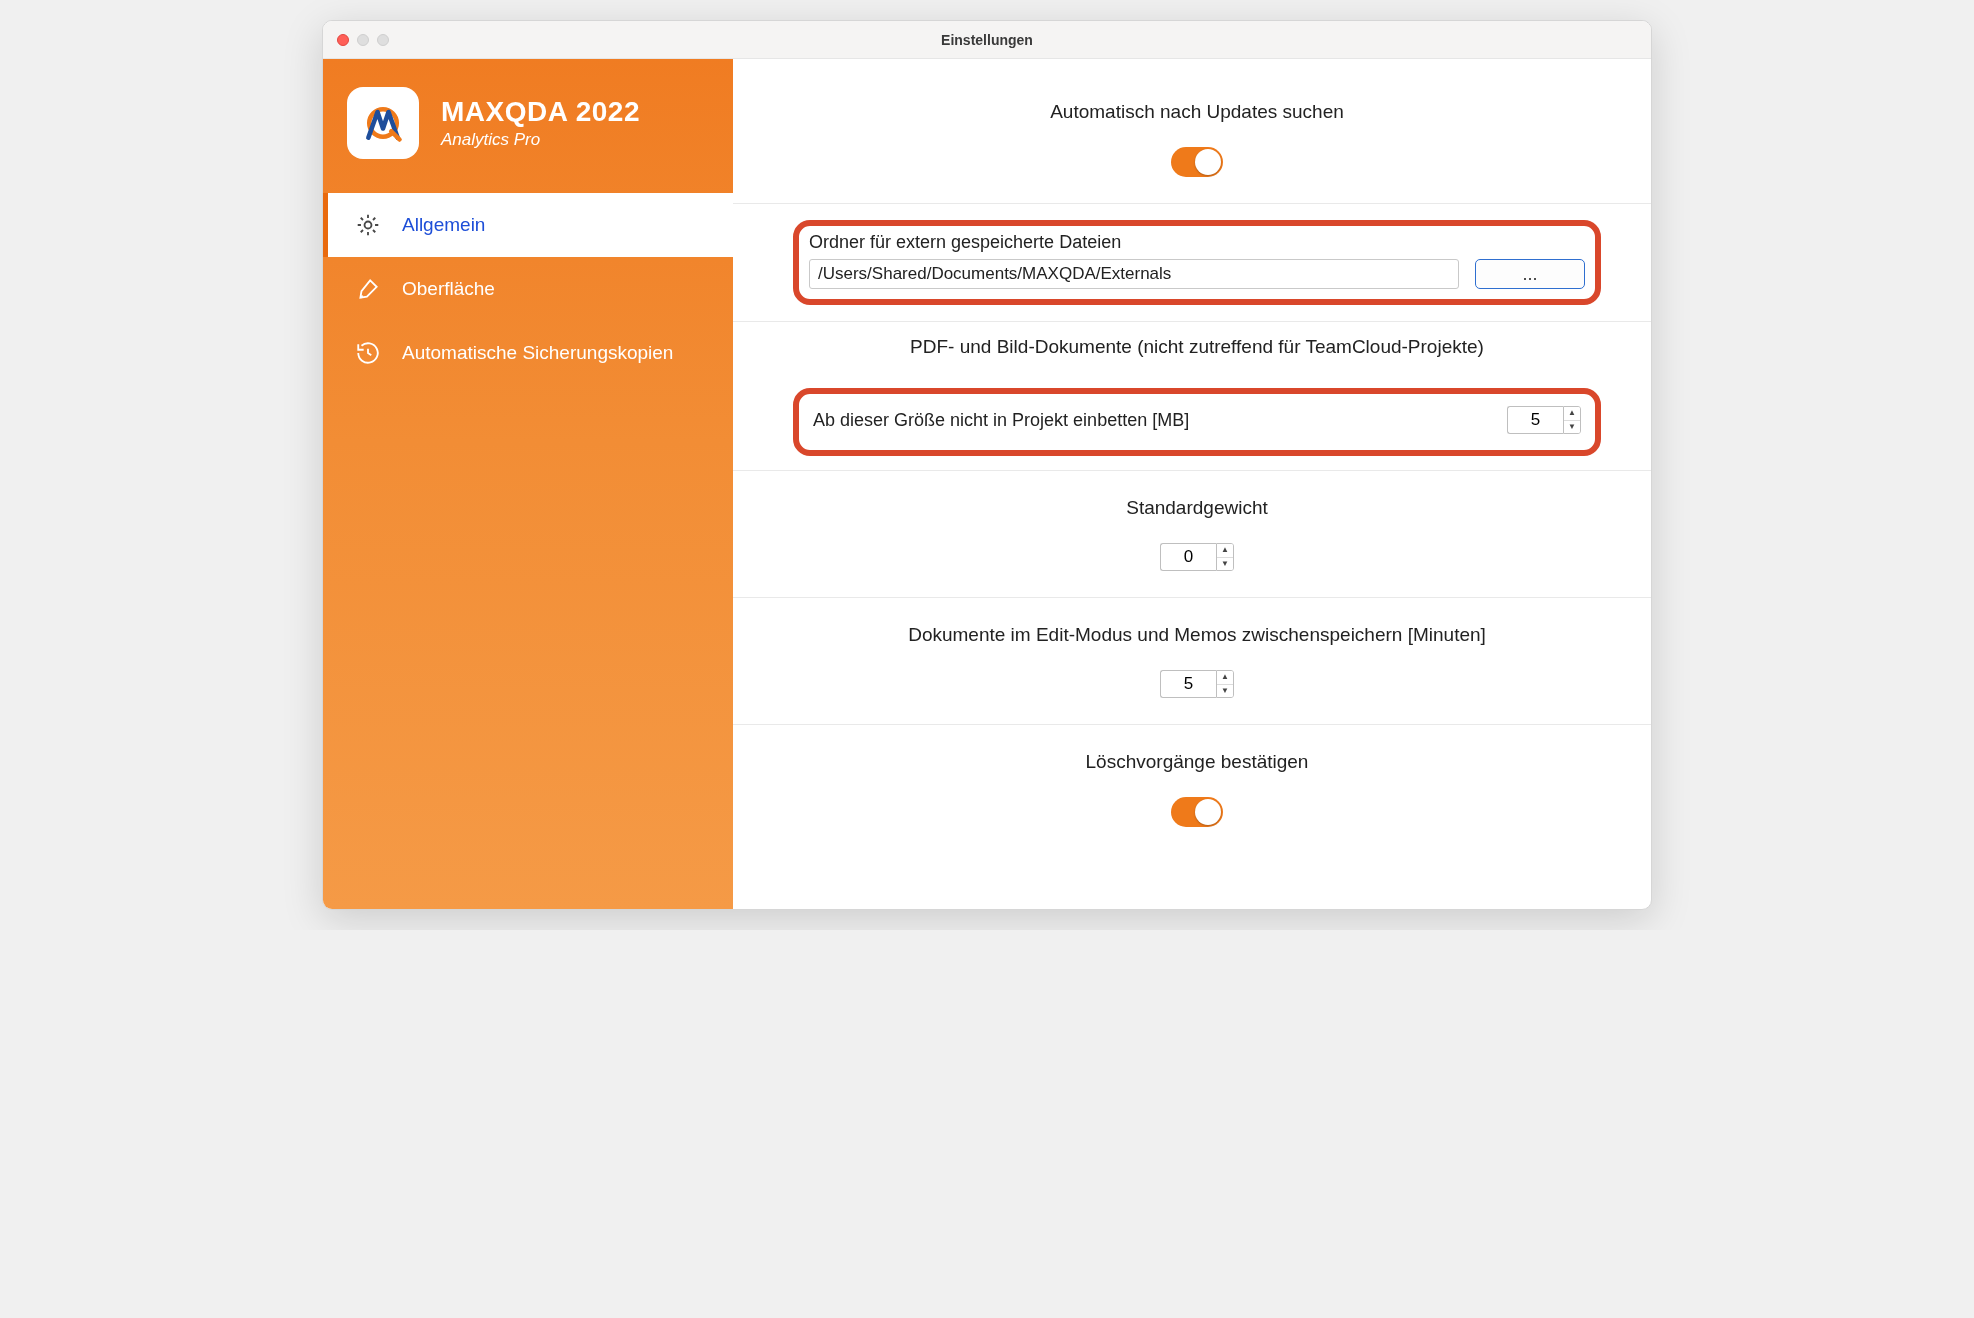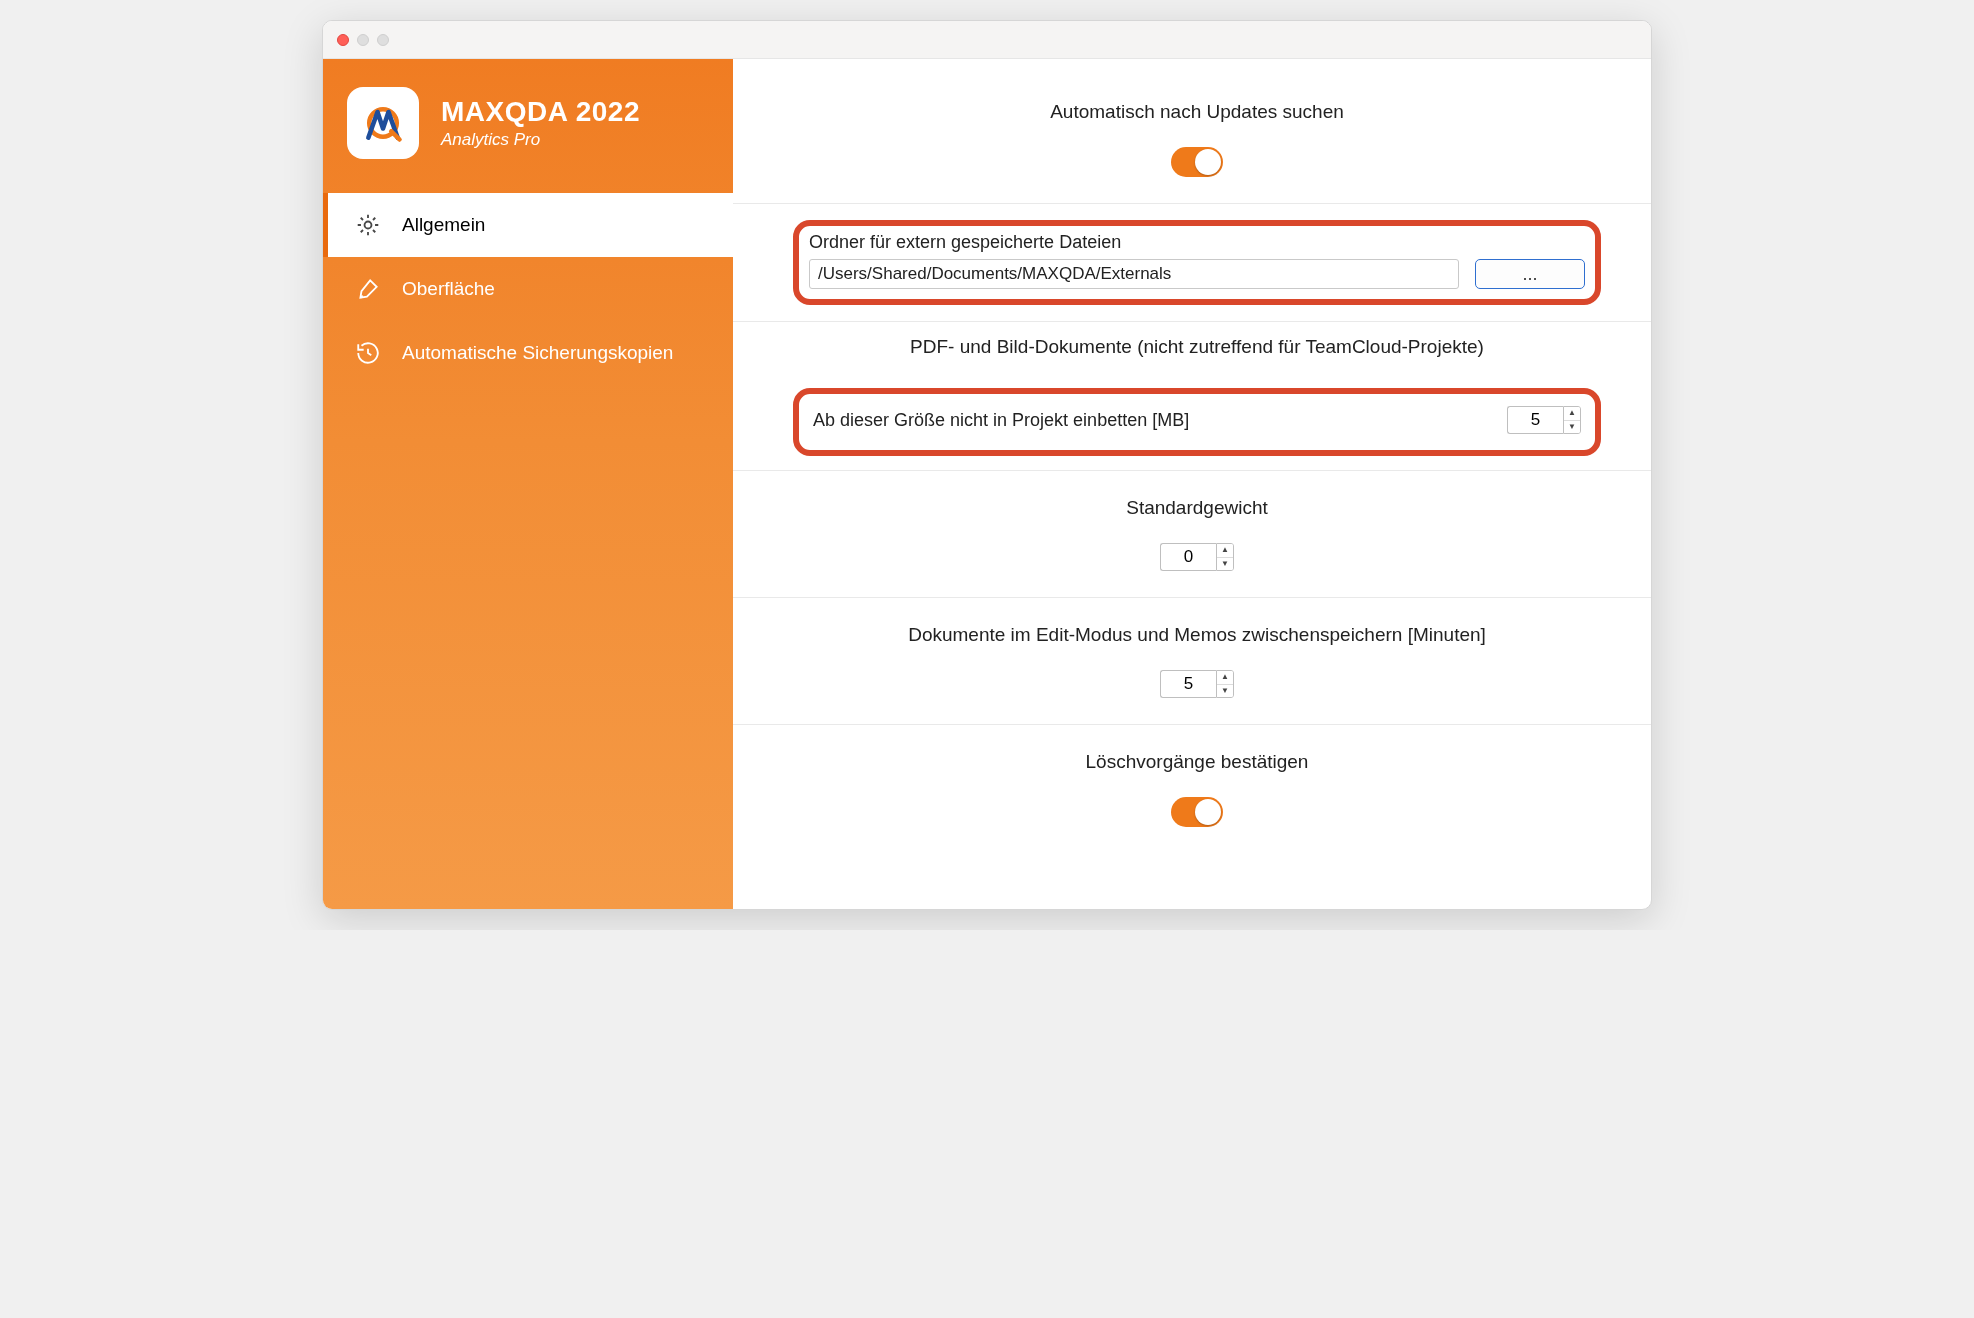--- a/index.html
+++ b/index.html
@@ -99,21 +99,21 @@
       align-items: center;
       gap: 20px;
       height: 64px;
       padding: 0 26px;
       font-size: 19px;
       cursor: pointer;
       border-left: 5px solid transparent;
     }
     .nav-item.active {
       background: #ffffff;
-      color: #000000;
+      color: #1d4ed8;
       border-left: 5px solid #e96a0e;
     }
     .nav-item .icon {
       width: 28px;
       height: 28px;
       display: flex;
       align-items: center;
       justify-content: center;
       flex-shrink: 0;
     }
@@ -244,20 +244,21 @@
 <body>
 
 <div class="window">
 
   <div class="titlebar">
     <div class="traffic">
       <div class="light red"></div>
       <div class="light grey"></div>
       <div class="light grey"></div>
     </div>
+    <div class="title">Einstellungen</div>
   </div>
 
   <div class="body">
 
     <div class="sidebar">
       <div class="brand">
         <div class="logo">
           <svg viewBox="0 0 48 48" width="44" height="44">
             <circle cx="24" cy="24" r="15" fill="none" stroke="#ef7a1a" stroke-width="5"></circle>
             <path d="M8 40 L18 12 L24 30 L30 12 L40 40" fill="none" stroke="#1f4e9b" stroke-width="5" stroke-linejoin="round" stroke-linecap="round"></path>

